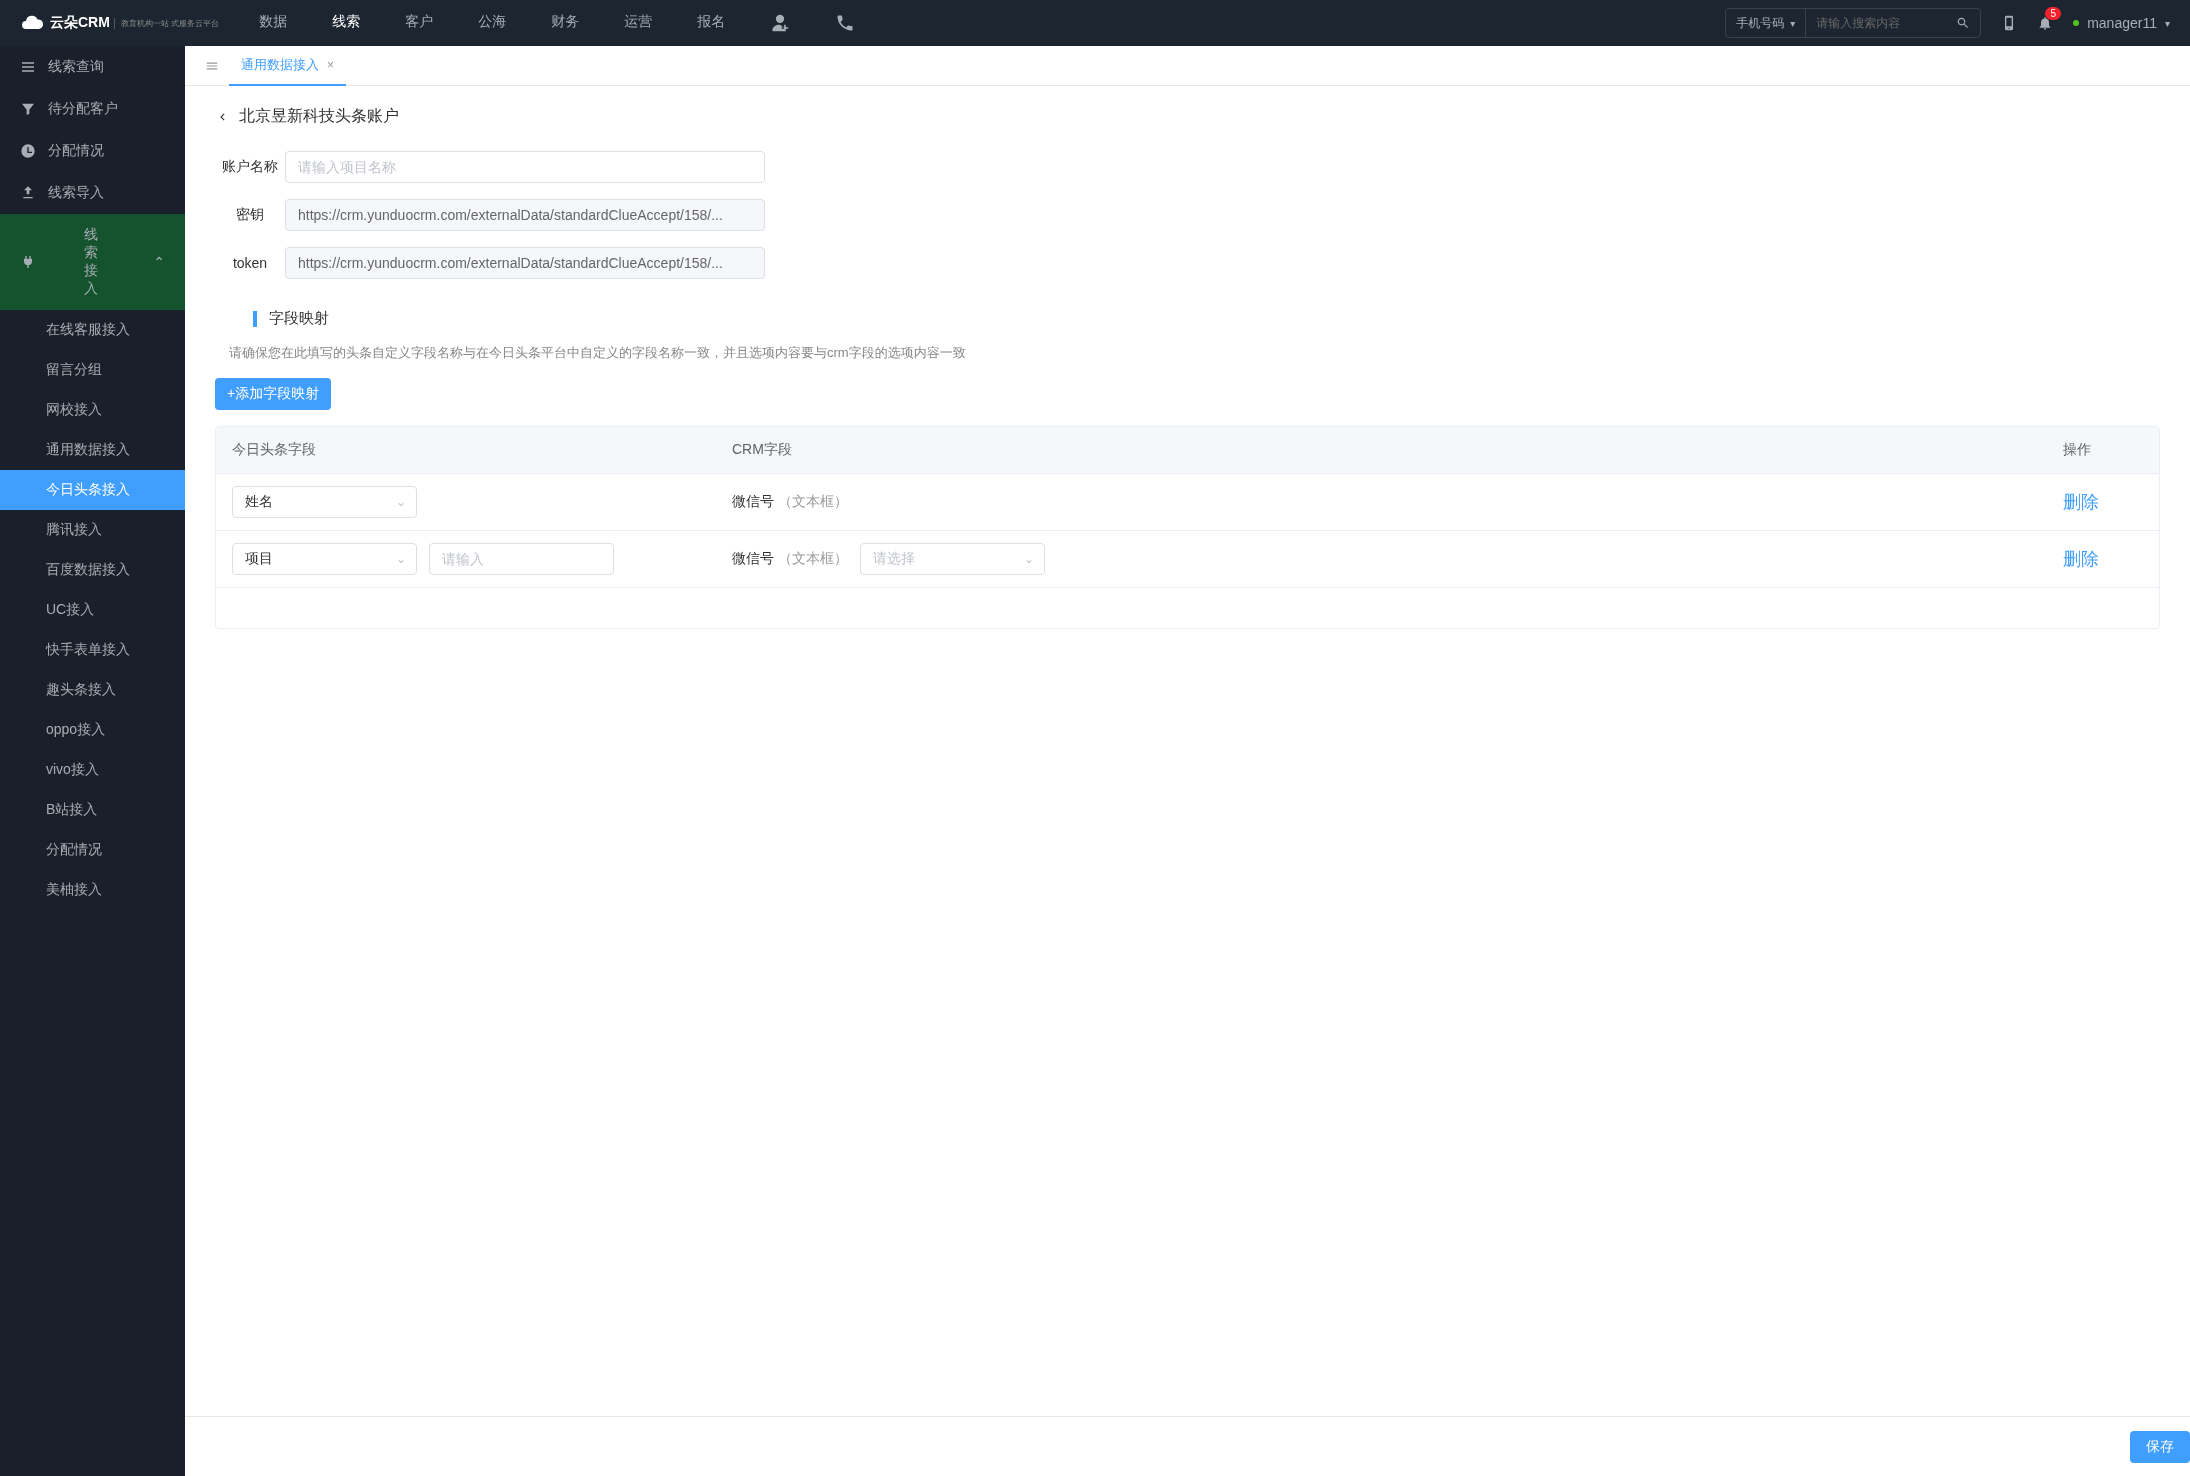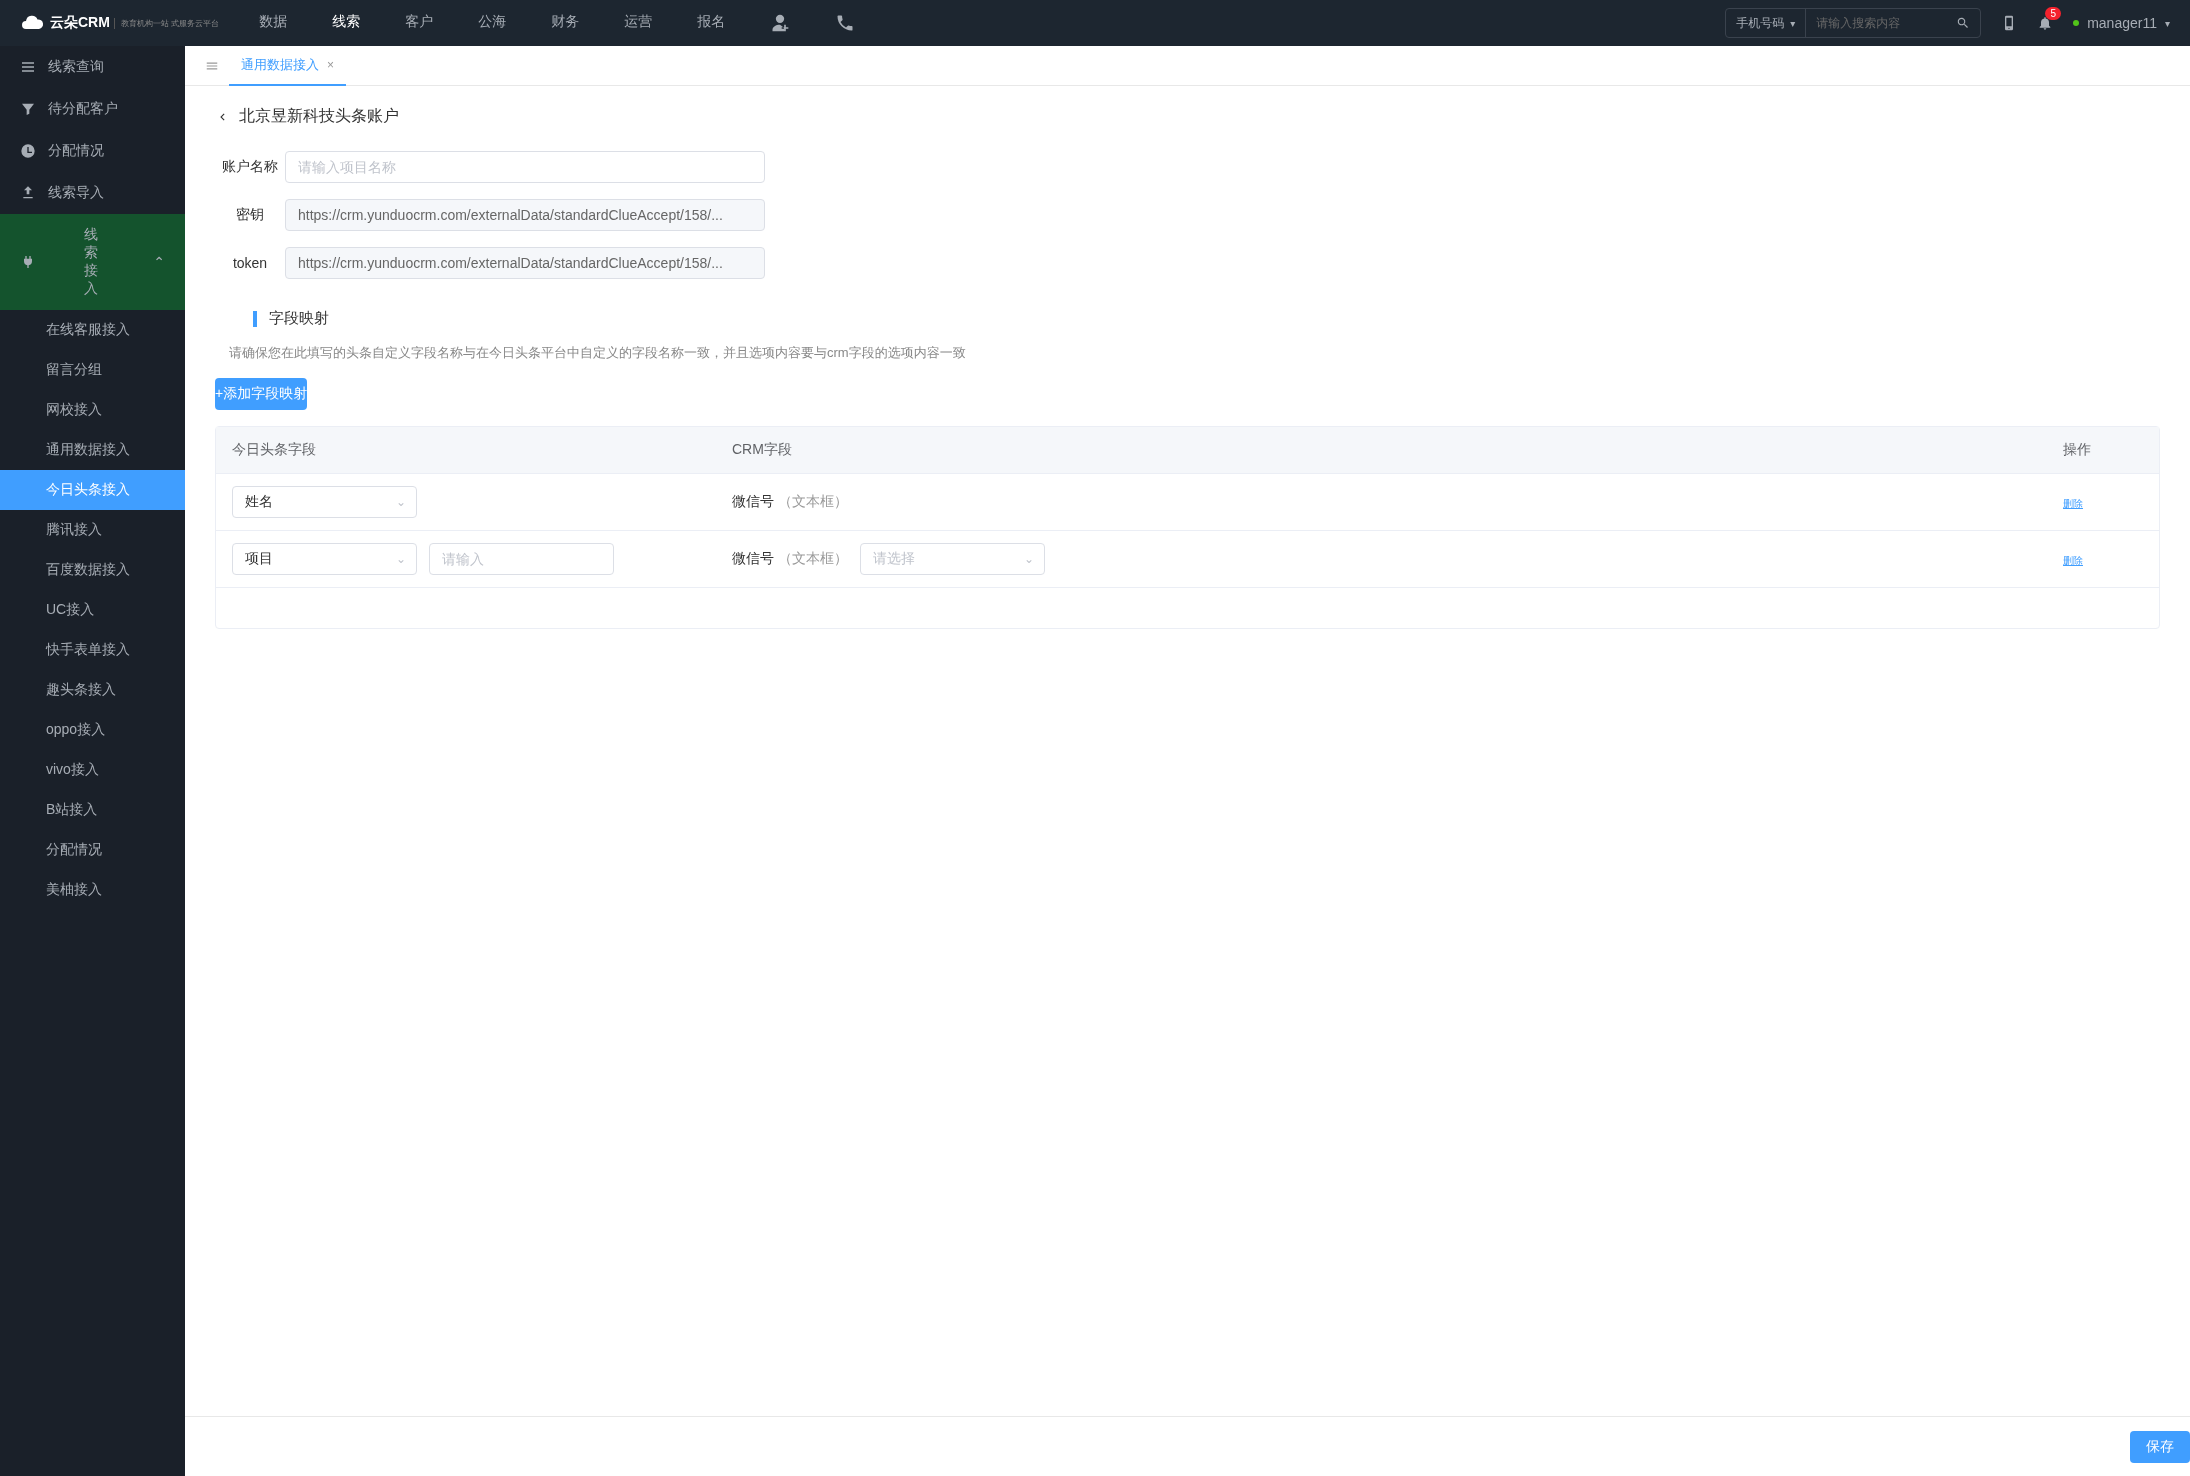--- a/index.html
+++ b/index.html
@@ -52,38 +52,38 @@
 .form-label { width: 70px; text-align: center; font-size: 14px; color: #333; }
 .form-input { flex: 0 0 480px; height: 32px; border: 1px solid #dcdfe6; border-radius: 4px; padding: 0 12px; font-size: 14px; outline: none; background: #fff; }
 .form-input:disabled, .form-input[readonly] { background: #f5f7fa; color: #666; }
 .form-input::placeholder { color: #c0c4cc; }
 
 .section-title { display: flex; align-items: center; gap: 12px; margin-top: 30px; margin-bottom: 16px; padding-left: 38px; }
 .section-bar { width: 4px; height: 16px; background: #409eff; }
 .section-text { font-size: 15px; font-weight: 500; }
 .section-hint { color: #888; font-size: 13px; margin-bottom: 16px; margin-left: 14px; }
 
-.btn { display: inline-flex; align-items: center; justify-content: center; height: 32px; padding: 0 0; border-radius: 4px; cursor: pointer; font-size: 14px; border: none; }
+.btn { display: inline-flex; align-items: center; justify-content: center; height: 32px; padding: 0 12px; border-radius: 4px; cursor: pointer; font-size: 14px; border: none; }
 .btn-primary { background: #409eff; color: #fff; }
 
 .mapping-table { margin-top: 16px; border: 1px solid #ebeef5; border-radius: 4px; }
 .mapping-header { display: flex; background: #f5f7fa; padding: 14px 16px; font-size: 14px; color: #606266; font-weight: 500; border-bottom: 1px solid #ebeef5; }
 .col1 { flex: 0 0 500px; }
 .col2 { flex: 1; }
 .col3 { flex: 0 0 80px; }
 .mapping-row { display: flex; padding: 12px 16px; border-bottom: 1px solid #ebeef5; align-items: center; }
 .mapping-row:last-child { border-bottom: none; }
 .select-box { height: 32px; border: 1px solid #dcdfe6; border-radius: 4px; padding: 0 30px 0 12px; display: inline-flex; align-items: center; position: relative; min-width: 185px; cursor: pointer; background: #fff; font-size: 14px; }
 .select-box .caret { position: absolute; right: 10px; color: #c0c4cc; font-size: 12px; }
 .select-box.placeholder { color: #c0c4cc; }
 .small-input { height: 32px; border: 1px solid #dcdfe6; border-radius: 4px; padding: 0 12px; width: 185px; font-size: 14px; outline: none; }
 .small-input::placeholder { color: #c0c4cc; }
 .crm-field { display: inline-flex; align-items: center; gap: 4px; font-size: 14px; }
 .field-type { color: #999; }
-.link-btn { color: #409eff; cursor: pointer; font-size: 10px; text-decoration: underline; }
+.link-btn { color: #409eff; cursor: pointer; font-size: 18px; }
 .row-cells { display: flex; gap: 12px; }
 
 .footer-bar { position: fixed; bottom: 0; left: 185px; right: 0; height: 60px; background: #fff; border-top: 1px solid #e8e8e8; display: flex; align-items: center; justify-content: flex-end; }
 .footer-bar .btn { min-width: 60px; }
 
 svg { display: block; }
 </style>
 </head>
 <body>
 

